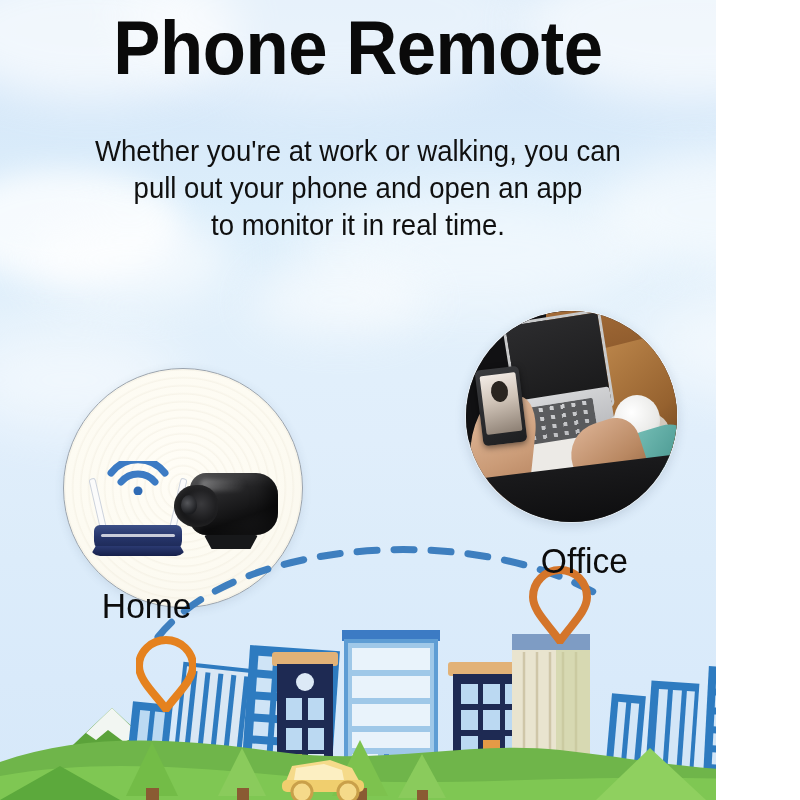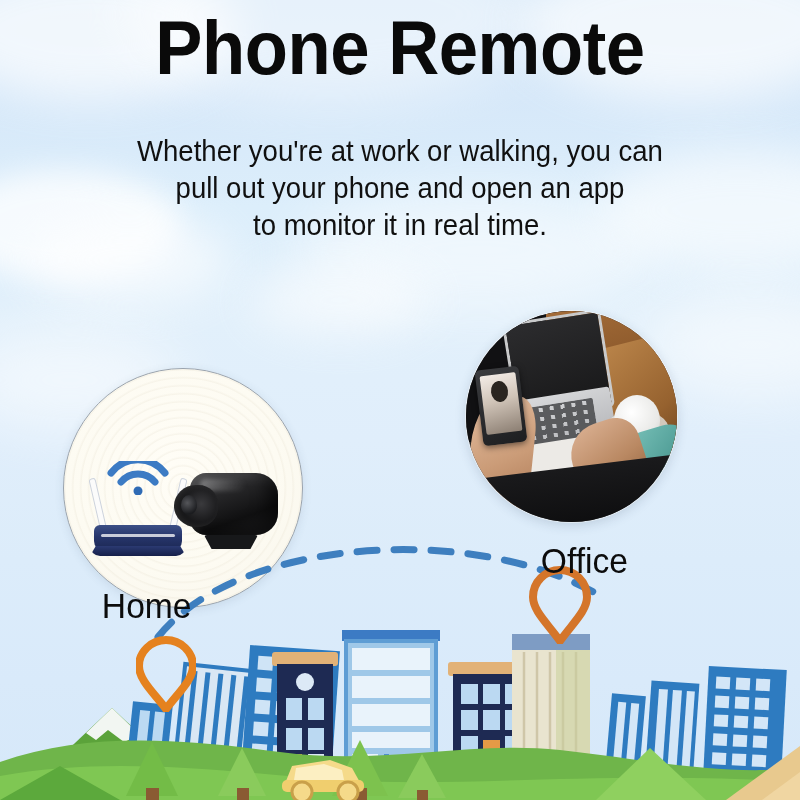--- a/index.html
+++ b/index.html
@@ -2,21 +2,21 @@
 <html><head>
 <meta charset="utf-8">
 <style>
   html, body {
     margin: 0;
     padding: 0;
     background: #ffffff;
   }
   #poster {
     position: relative;
-    width: 800px;
+    width: 716px;
     height: 800px;
     overflow: hidden;
     font-family: "Liberation Sans", "DejaVu Sans", sans-serif;
     background: linear-gradient(180deg,
         #cfe4f7 0%,
         #d6e8f9 12%,
         #dceefb 26%,
         #e2f0fb 40%,
         #e0eefb 55%,
         #dcecfa 70%,

